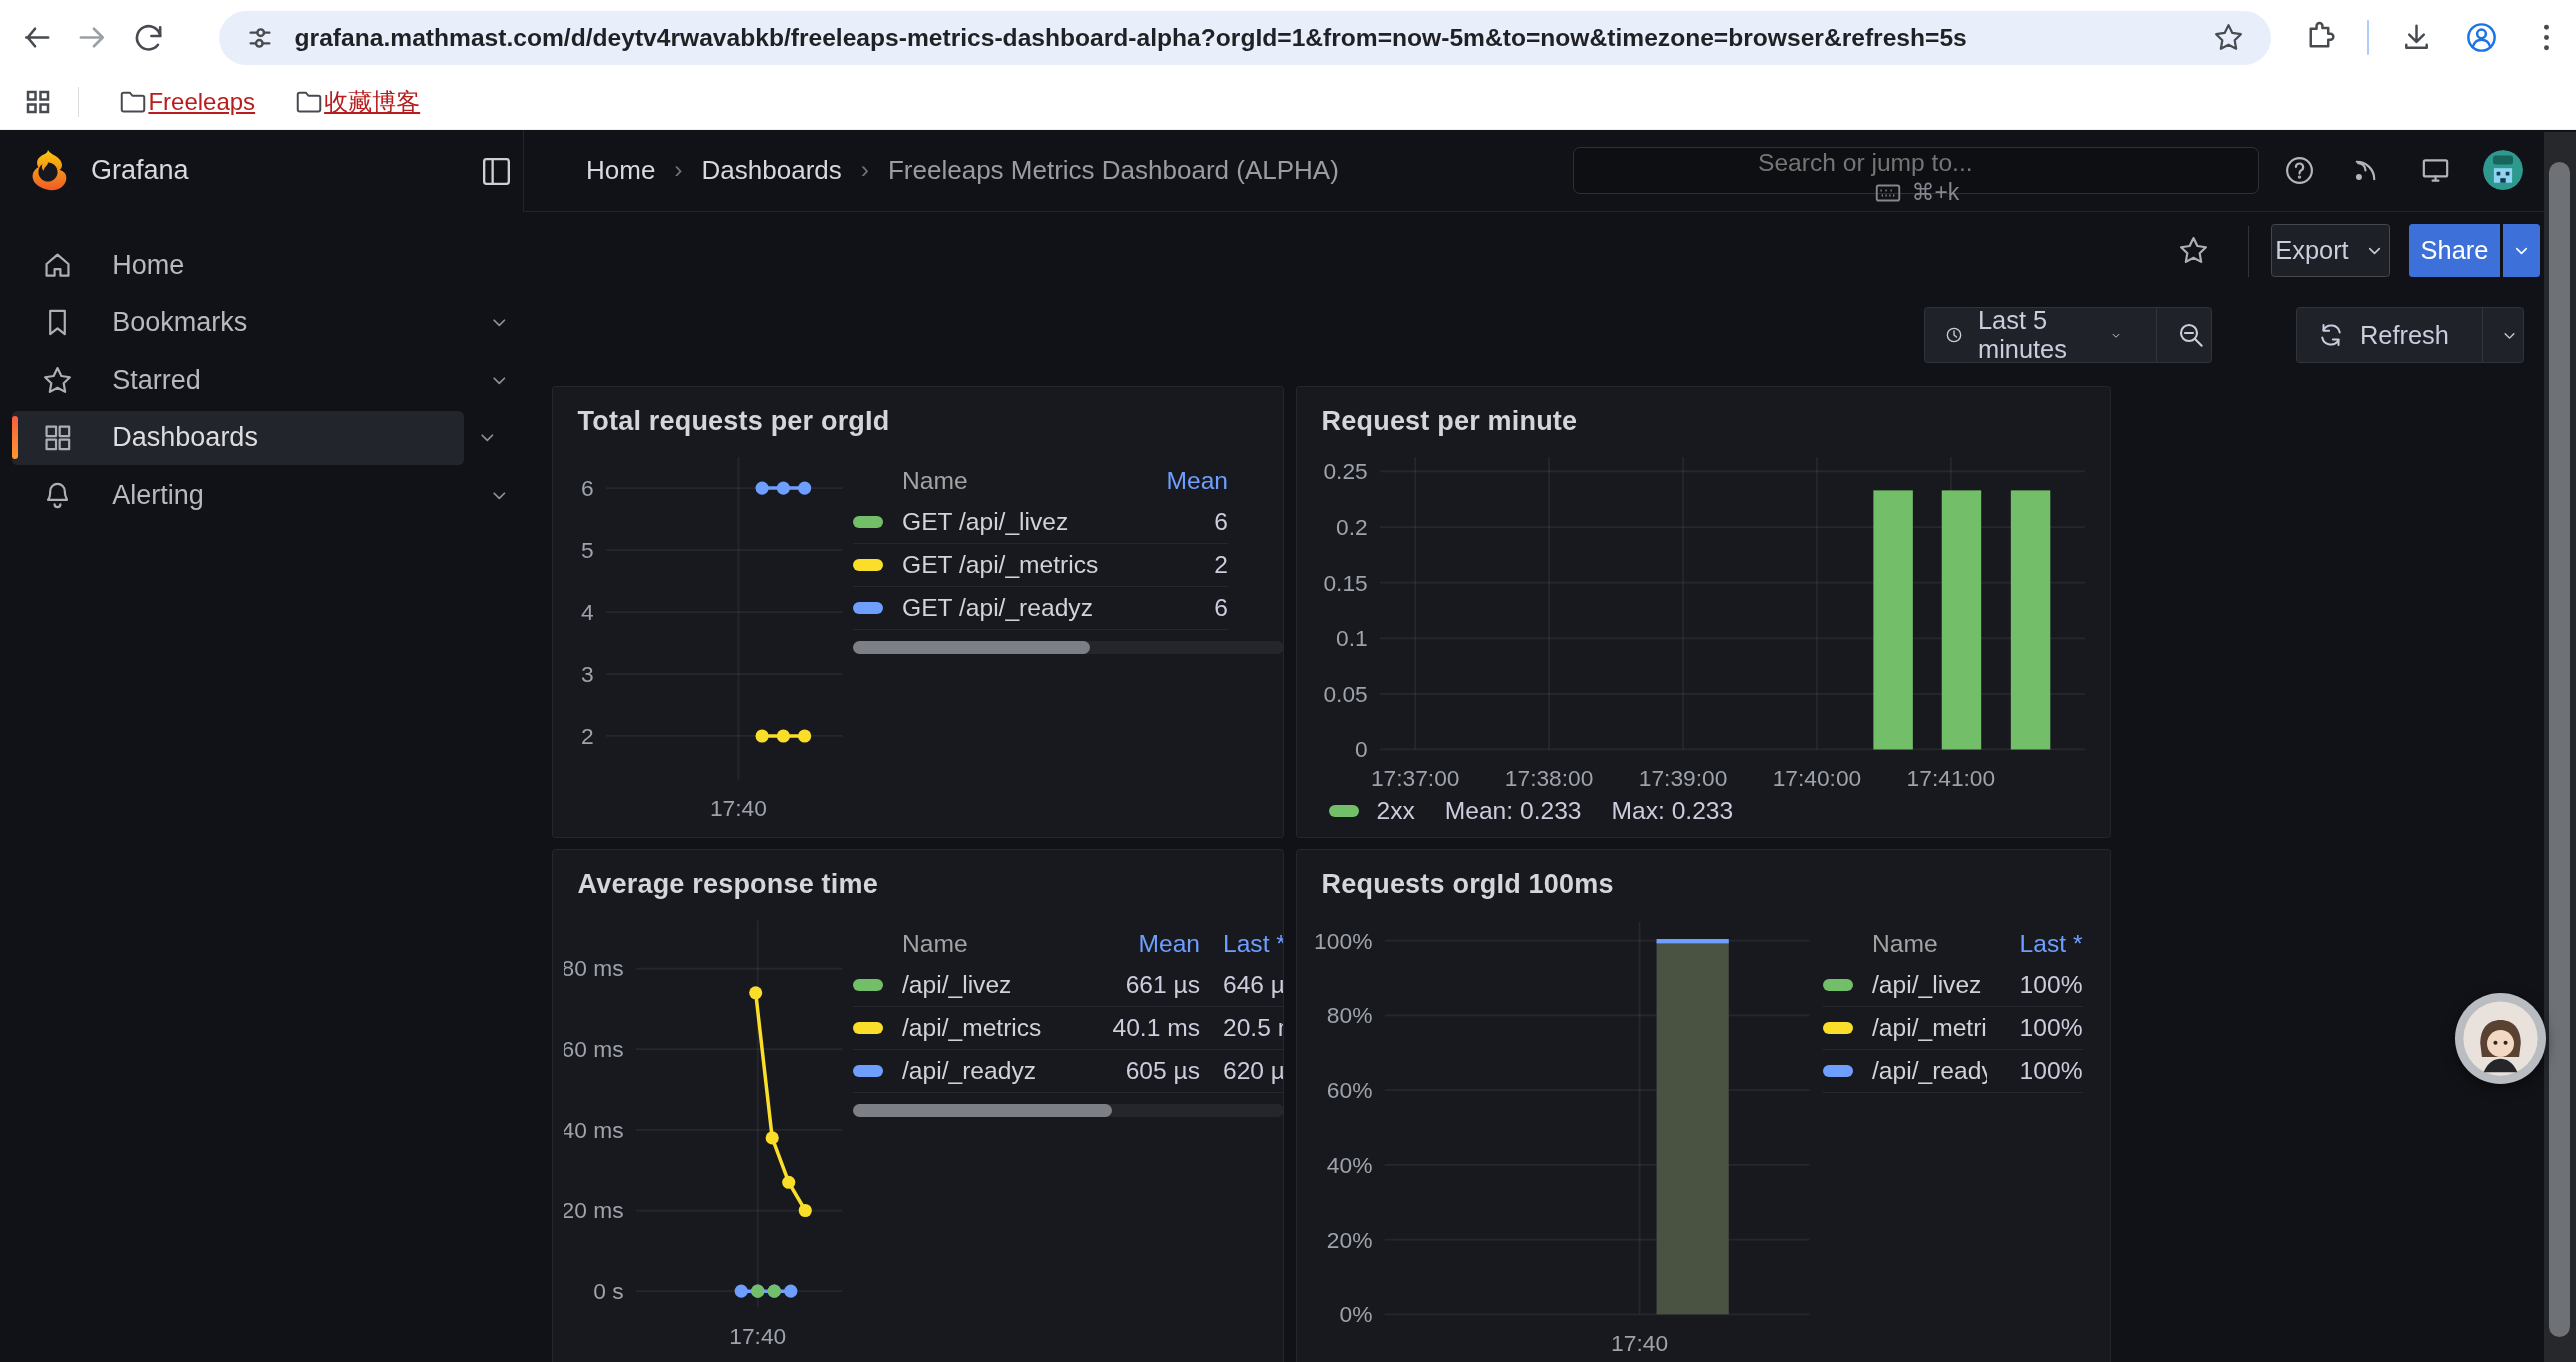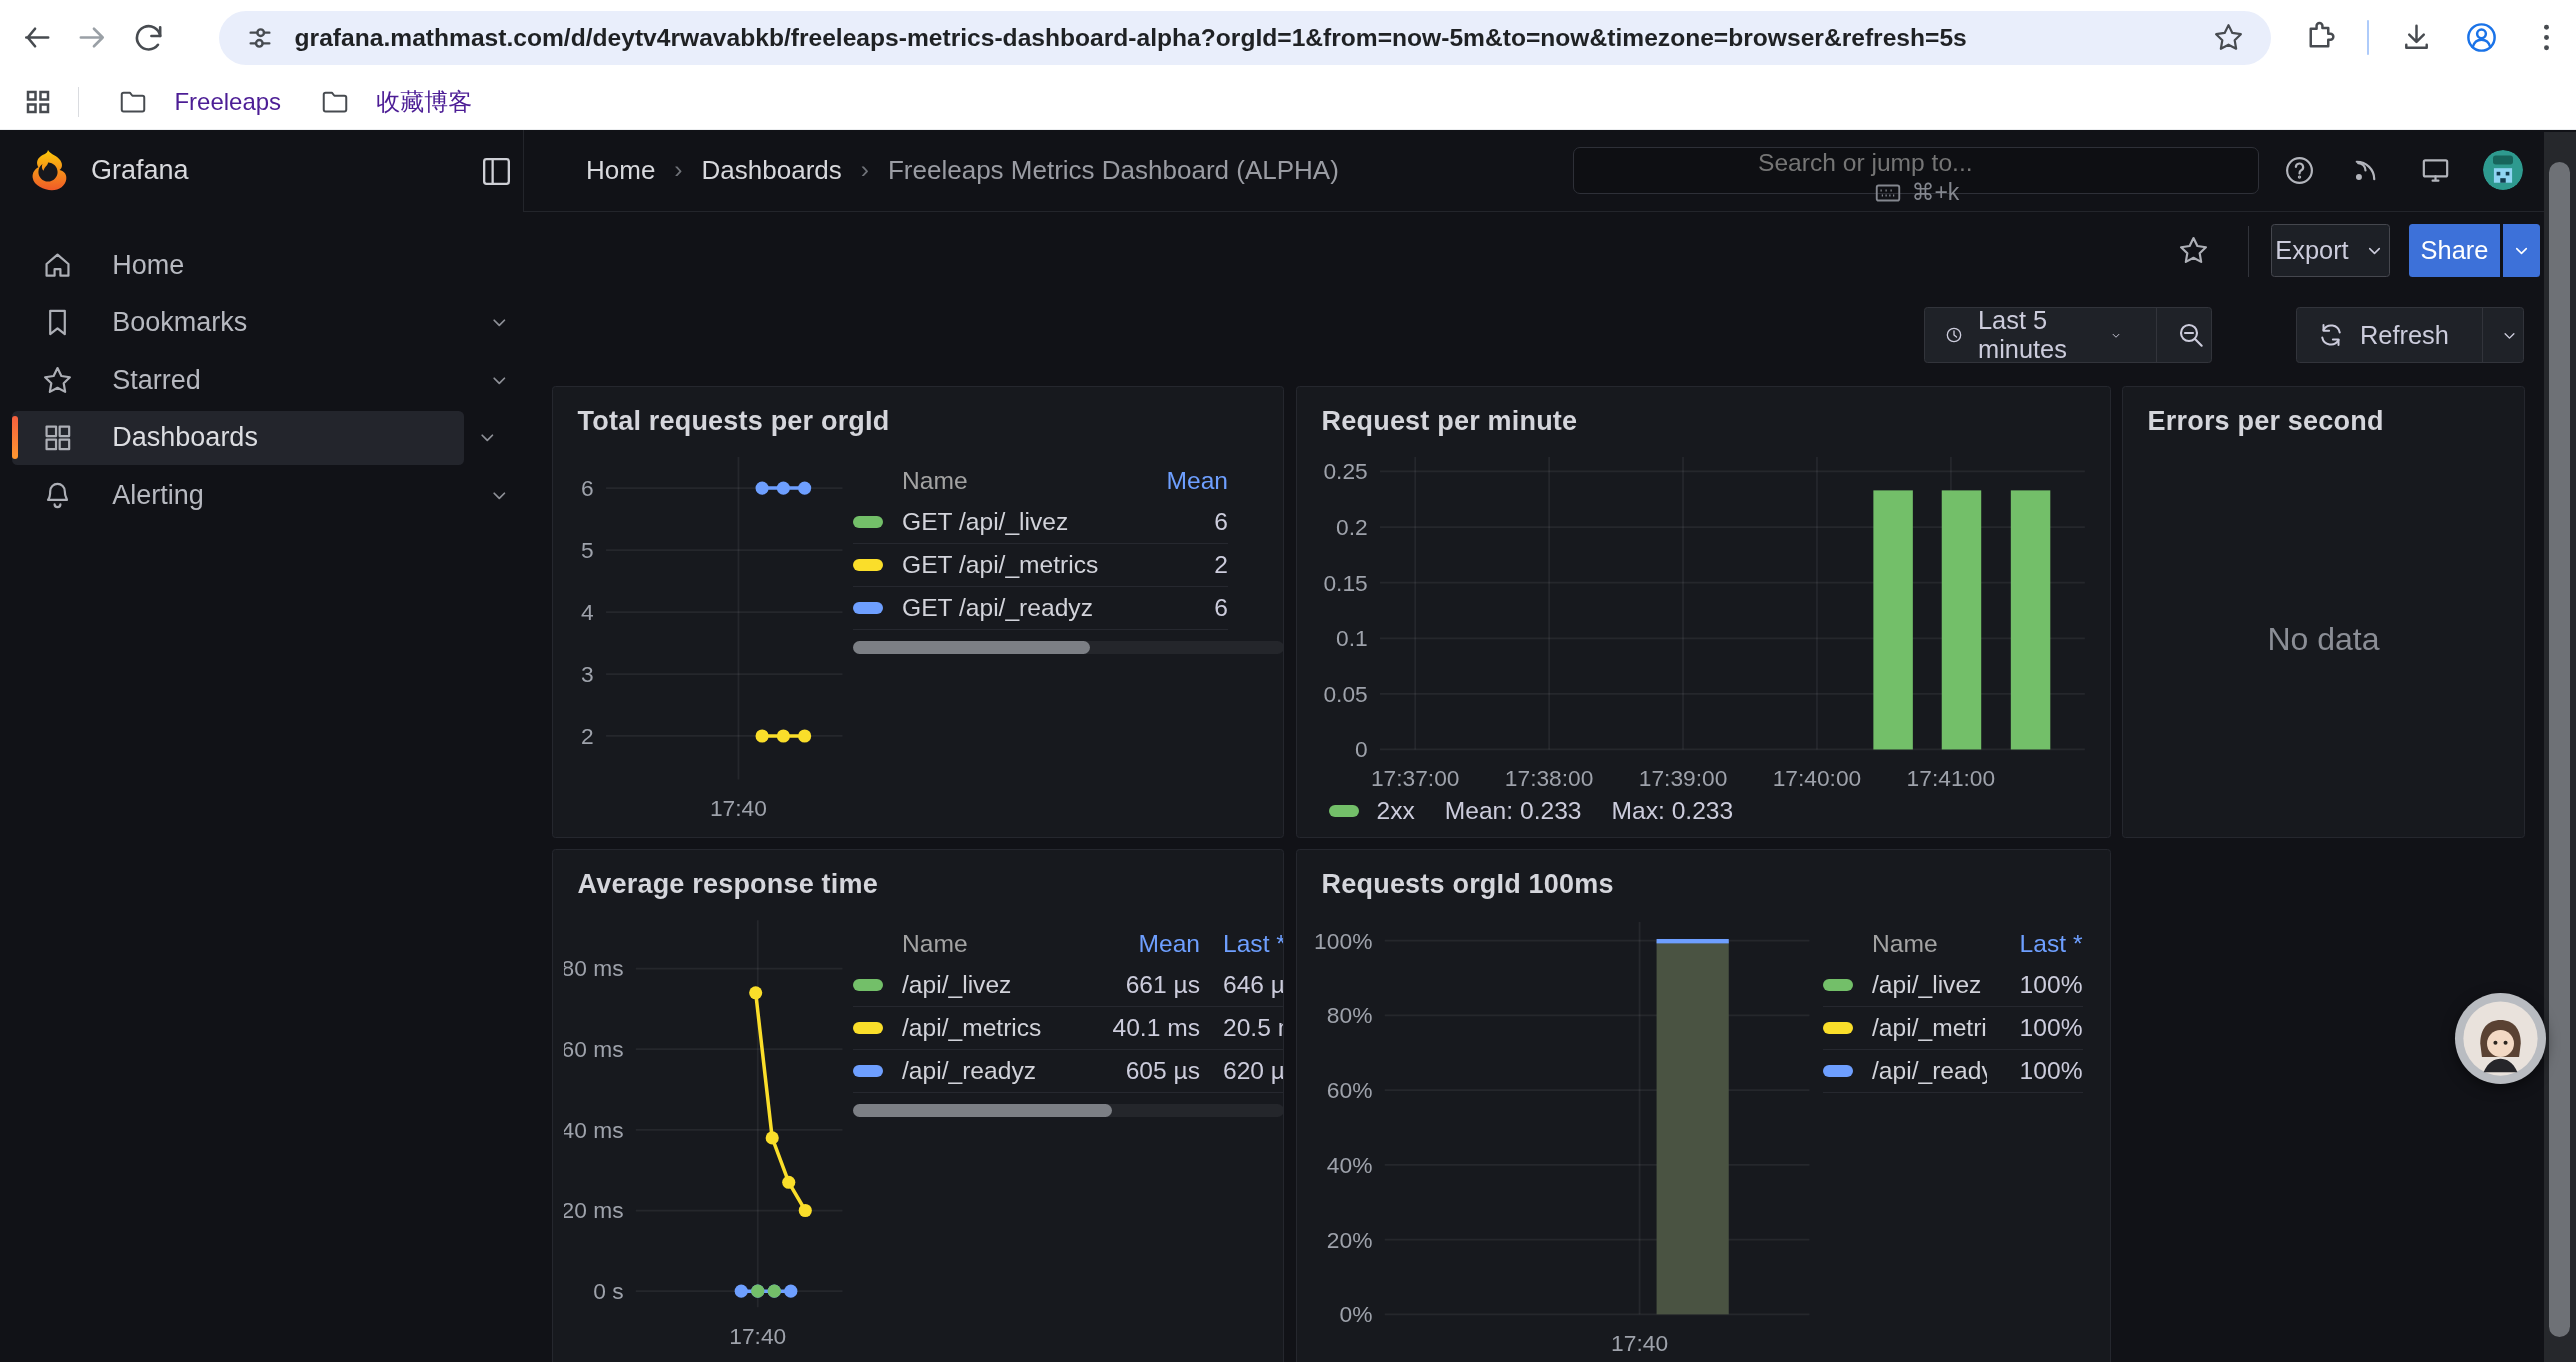--- a/index.html
+++ b/index.html
@@ -10,21 +10,21 @@
   .browser-toolbar{position:absolute;left:0;top:0;width:2576px;height:75px;background:#ffffff;display:flex;align-items:center;}
   .nav-btn{width:56px;height:56px;display:flex;align-items:center;justify-content:center;border-radius:50%;flex:0 0 auto;}
   .nav-btn svg{width:35px;height:35px;stroke:#474b50;fill:none;stroke-width:3.6;stroke-linecap:round;stroke-linejoin:round;}
   .nav-btn.fwd svg{stroke:#9aa0a6;}
   .url-pill{position:absolute;left:219px;top:10.5px;width:2052px;height:54px;background:#e9eefb;border-radius:27px;display:flex;align-items:center;}
   .url-input{flex:1;background:transparent;border:none;outline:none;font-size:24.6px;color:#1f2124;font-family:inherit;padding:0;font-weight:bold;}
   .tl-icons{position:absolute;right:12.3px;top:0;height:75px;display:flex;align-items:center;gap:30px;}
   .tl-icons svg{width:35px;height:35px;stroke:#474b50;fill:none;stroke-width:3.4;stroke-linecap:round;stroke-linejoin:round;}
   .chrome-div{width:1.8px;height:35px;background:#aecbfa;border-radius:0.9px;}
   .bookmarks-bar{position:absolute;left:0;top:75px;width:2576px;height:54px;background:#ffffff;display:flex;align-items:center;border-bottom:0.9px solid #eceef0;}
-  .bm-item{display:flex;align-items:center;gap:26px;margin-left:39px;font-size:24px;color:#4c1d95;}
+  .bm-item{display:flex;align-items:center;gap:0;margin-left:39px;font-size:24px;color:#b91c1c;text-decoration:underline;}
   .bm-item svg{width:30px;height:30px;stroke:#474b50;fill:none;stroke-width:3.2;stroke-linejoin:round;}
   .bm-div{width:1.8px;height:30px;background:#dadce0;margin-left:24.6px;}
 
   
   .gf-header{position:absolute;left:0;top:130px;width:2576px;height:81px;background:#111217;border-bottom:1.3px solid #23252b;}
   .gf-header .vdiv{position:absolute;left:523px;top:0;width:1.3px;height:81px;background:#23252b;}
   .brand{position:absolute;left:91px;top:24.6px;font-size:27px;color:#d8d9dd;}
   .crumb{font-size:26px;color:#d8d9dd;}
   .crumb.dim{color:#9a9ca3;}
   .crumb-sep{font-size:24.6px;color:#6f7278;margin:0 19px;}
@@ -462,24 +462,20 @@
     <div class="leg-inline" style="left:32px;top:410px">
       <span style="display:flex;align-items:center;gap:17.5px">
         <span class="pill" style="margin: 0px; background: rgb(115, 191, 105);"></span>
         <span>2xx</span>
       </span>
       <span>Mean: 0.233</span>
       <span>Max: 0.233</span>
     </div>
   </div>
 
-  <div class="panel" style="left:2122px;top:386px;width:403px;height:452px">
-    <div class="panel-title">Errors per second</div>
-    <div class="no-data">No data</div>
-  </div>
 
   <div class="panel" style="left:552px;top:849px;width:732px;height:526px">
     <div class="panel-title">Average response time</div>
     <div class="chart" style="left:10.5px;top:56px;width:289px;height:447px">
         <svg width="289" height="447" viewBox="0 0 330 510">
           <line x1="82" y1="71.25" x2="318" y2="71.25" stroke="rgba(204,204,220,0.08)" stroke-width="2"></line>
           <text x="68" y="80.25" text-anchor="end" fill="#9ea2ab" font-size="26">80 ms</text>
           <line x1="82" y1="163.33333333333331" x2="318" y2="163.33333333333331" stroke="rgba(204,204,220,0.08)" stroke-width="2"></line>
           <text x="68" y="172.33333333333331" text-anchor="end" fill="#9ea2ab" font-size="26">60 ms</text>
           <line x1="82" y1="255.41666666666666" x2="318" y2="255.41666666666666" stroke="rgba(204,204,220,0.08)" stroke-width="2"></line>

